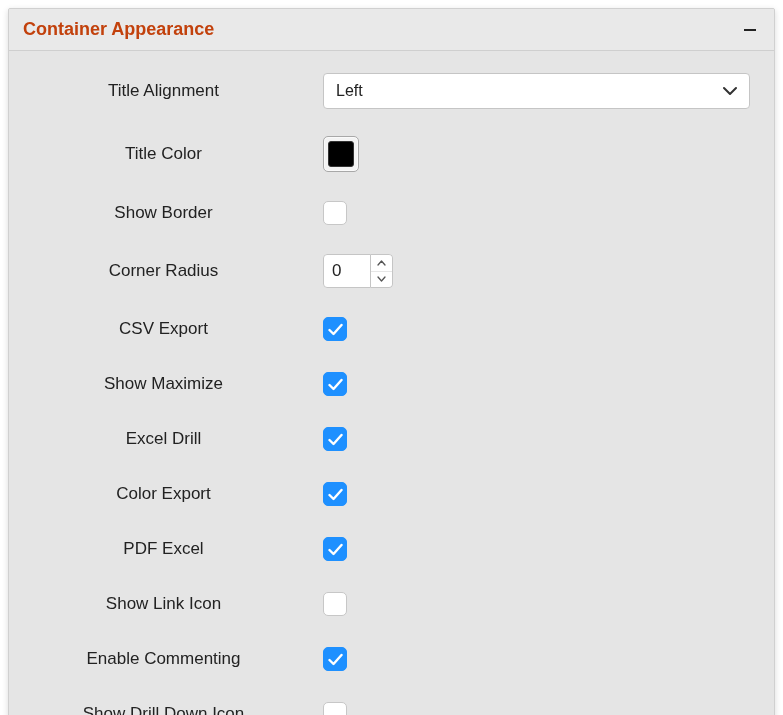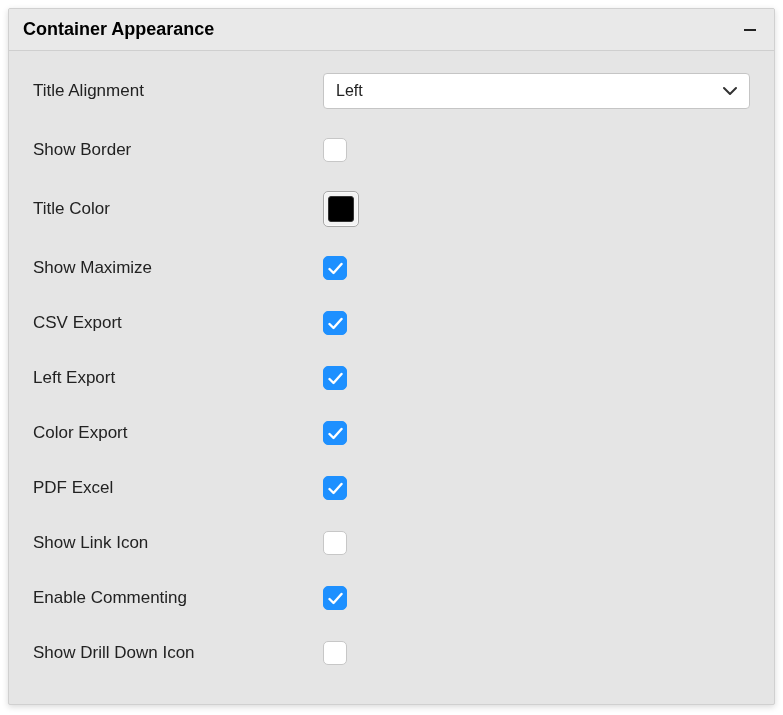--- a/index.html
+++ b/index.html
@@ -24,21 +24,21 @@
       display: flex;
       align-items: center;
       justify-content: space-between;
       padding: 10px 14px 10px 14px;
       border-bottom: 1px solid #cfcfcf;
       background: #e9e9e9;
     }
     .panel-title {
       font-size: 18px;
       font-weight: 600;
-      color: #000000;
+      color: #c2410c;
     }
     .panel-collapse {
       width: 20px;
       height: 20px;
       display: flex;
       align-items: center;
       justify-content: center;
       cursor: pointer;
     }
     .panel-collapse svg {
@@ -52,21 +52,21 @@
       display: flex;
       align-items: center;
       margin-bottom: 27px;
       min-height: 28px;
     }
     .form-row.tall .control-cell {
       min-height: 34px;
     }
     .label-cell {
       flex: 0 0 290px;
-      text-align: left;
+      text-align: center;
       padding-right: 29px;
       font-size: 17px;
       color: #222;
     }
     .control-cell {
       flex: 1;
       display: flex;
       align-items: flex-end;
     }
     .select-wrap {
@@ -201,63 +201,83 @@
             <span class="select-caret">
               <svg viewBox="0 0 14 10">
                   <path d="M1 2 L7 8 L13 2" stroke="#333" stroke-width="2" fill="none" stroke-linecap="round" stroke-linejoin="round"></path>
                 </svg>
             </span>
           </div>
         </div>
       </div>
     </div>
 
+    <div class="form-row tall">
+      <div class="label-cell">Title Color</div>
+      <div class="control-cell">
+        <div class="color-swatch-frame">
+          <div class="color-swatch" style="background:#000000;"></div>
+        </div>
+      </div>
+    </div>
+
     <div class="form-row">
       <div class="label-cell">Show Border</div>
       <div class="control-cell">
         <div class="checkbox">
           
         </div>
       </div>
     </div>
 
     <div class="form-row tall">
-      <div class="label-cell">Title Color</div>
-      <div class="control-cell">
-        <div class="color-swatch-frame">
-          <div class="color-swatch" style="background:#000000;"></div>
-        </div>
-      </div>
-    </div>
-
+      <div class="label-cell">Corner Radius</div>
+      <div class="control-cell">
+        <div class="spinner">
+          <div class="spinner-input">0</div>
+          <div class="spinner-btns">
+            <div class="spinner-btn up">
+              <svg viewBox="0 0 9 6">
+                  <path d="M1 5 L4.5 1 L8 5" stroke="#555" stroke-width="1.3" fill="none" stroke-linecap="round" stroke-linejoin="round"></path>
+                </svg>
+            </div>
+            <div class="spinner-btn">
+              <svg viewBox="0 0 9 6">
+                  <path d="M1 1 L4.5 5 L8 1" stroke="#555" stroke-width="1.3" fill="none" stroke-linecap="round" stroke-linejoin="round"></path>
+                </svg>
+            </div>
+          </div>
+        </div>
+      </div>
+    </div>
+
+    <div class="form-row">
+      <div class="label-cell">CSV Export</div>
+      <div class="control-cell">
+        <div class="checkbox checked">
+          <svg viewBox="0 0 15 13">
+              <path d="M1.5 7 L5.5 11 L13.5 2" stroke="#fff" stroke-width="2.4" fill="none" stroke-linecap="round" stroke-linejoin="round"></path>
+            </svg>
+        </div>
+      </div>
+    </div>
 
     <div class="form-row">
       <div class="label-cell">Show Maximize</div>
       <div class="control-cell">
         <div class="checkbox checked">
           <svg viewBox="0 0 15 13">
               <path d="M1.5 7 L5.5 11 L13.5 2" stroke="#fff" stroke-width="2.4" fill="none" stroke-linecap="round" stroke-linejoin="round"></path>
             </svg>
         </div>
       </div>
     </div>
 
     <div class="form-row">
-      <div class="label-cell">CSV Export</div>
-      <div class="control-cell">
-        <div class="checkbox checked">
-          <svg viewBox="0 0 15 13">
-              <path d="M1.5 7 L5.5 11 L13.5 2" stroke="#fff" stroke-width="2.4" fill="none" stroke-linecap="round" stroke-linejoin="round"></path>
-            </svg>
-        </div>
-      </div>
-    </div>
-
-    <div class="form-row">
-      <div class="label-cell">Left Export</div>
+      <div class="label-cell">Excel Drill</div>
       <div class="control-cell">
         <div class="checkbox checked">
           <svg viewBox="0 0 15 13">
               <path d="M1.5 7 L5.5 11 L13.5 2" stroke="#fff" stroke-width="2.4" fill="none" stroke-linecap="round" stroke-linejoin="round"></path>
             </svg>
         </div>
       </div>
     </div>
 
     <div class="form-row">

